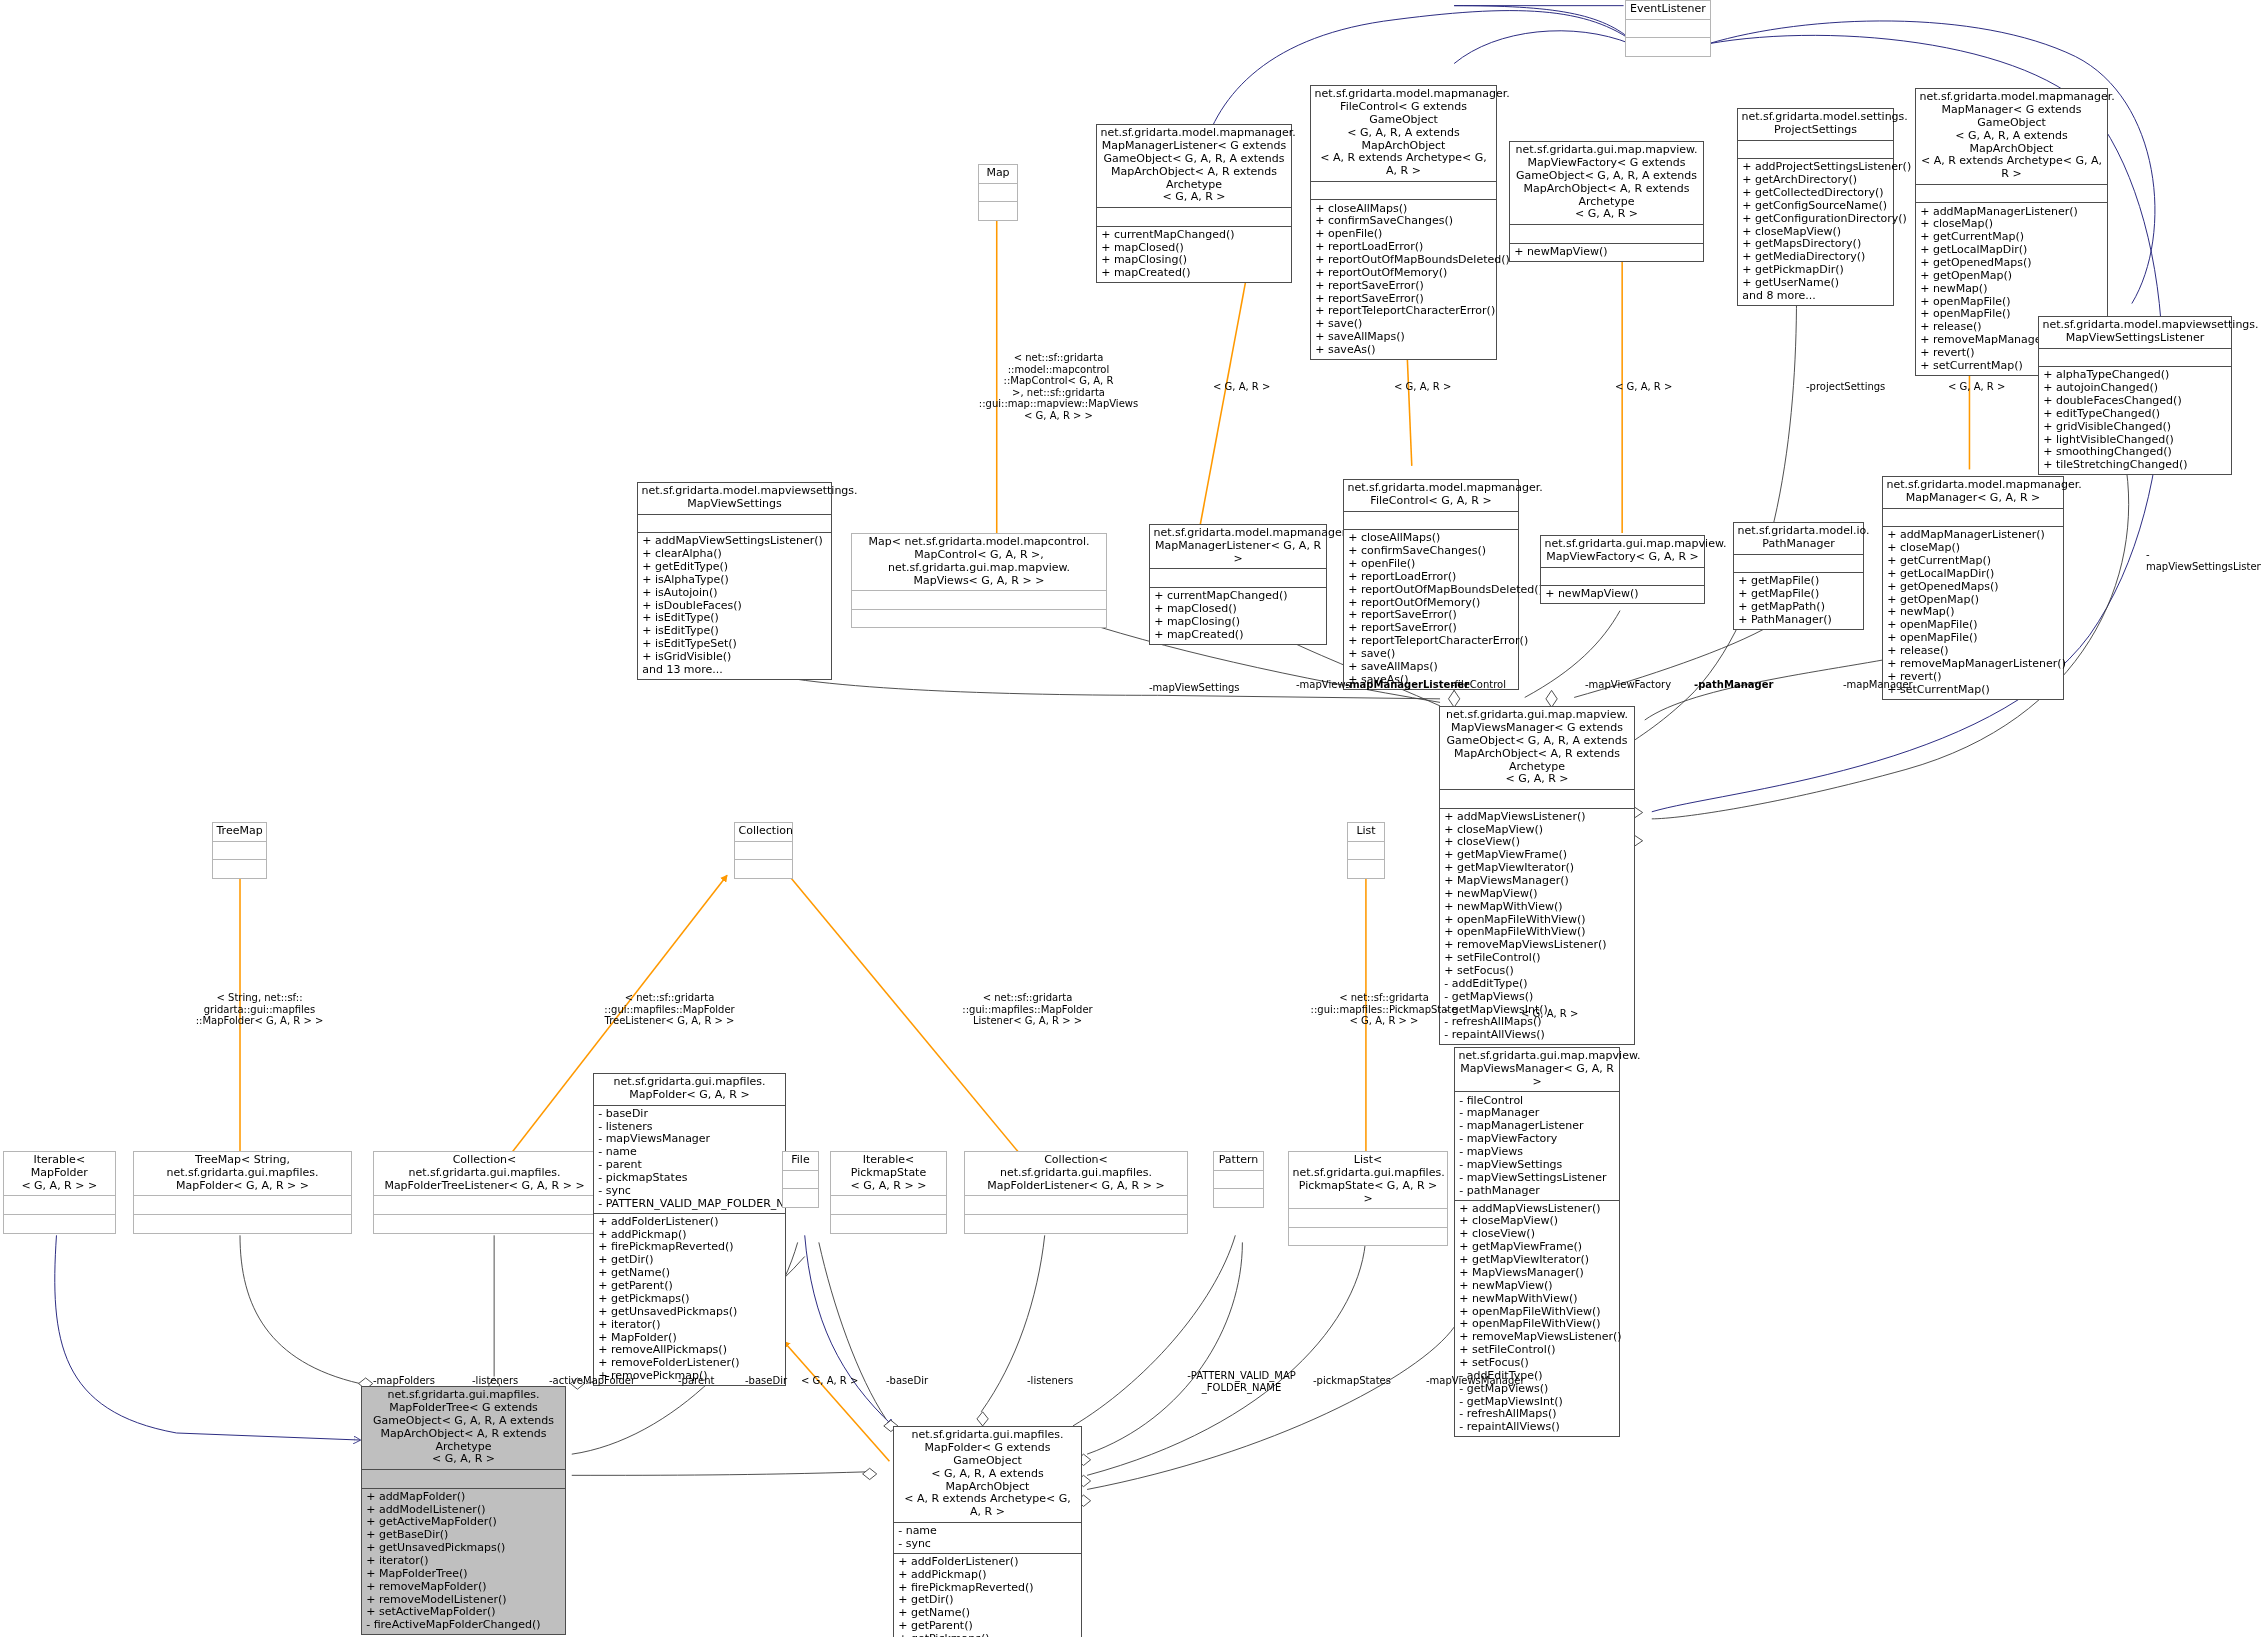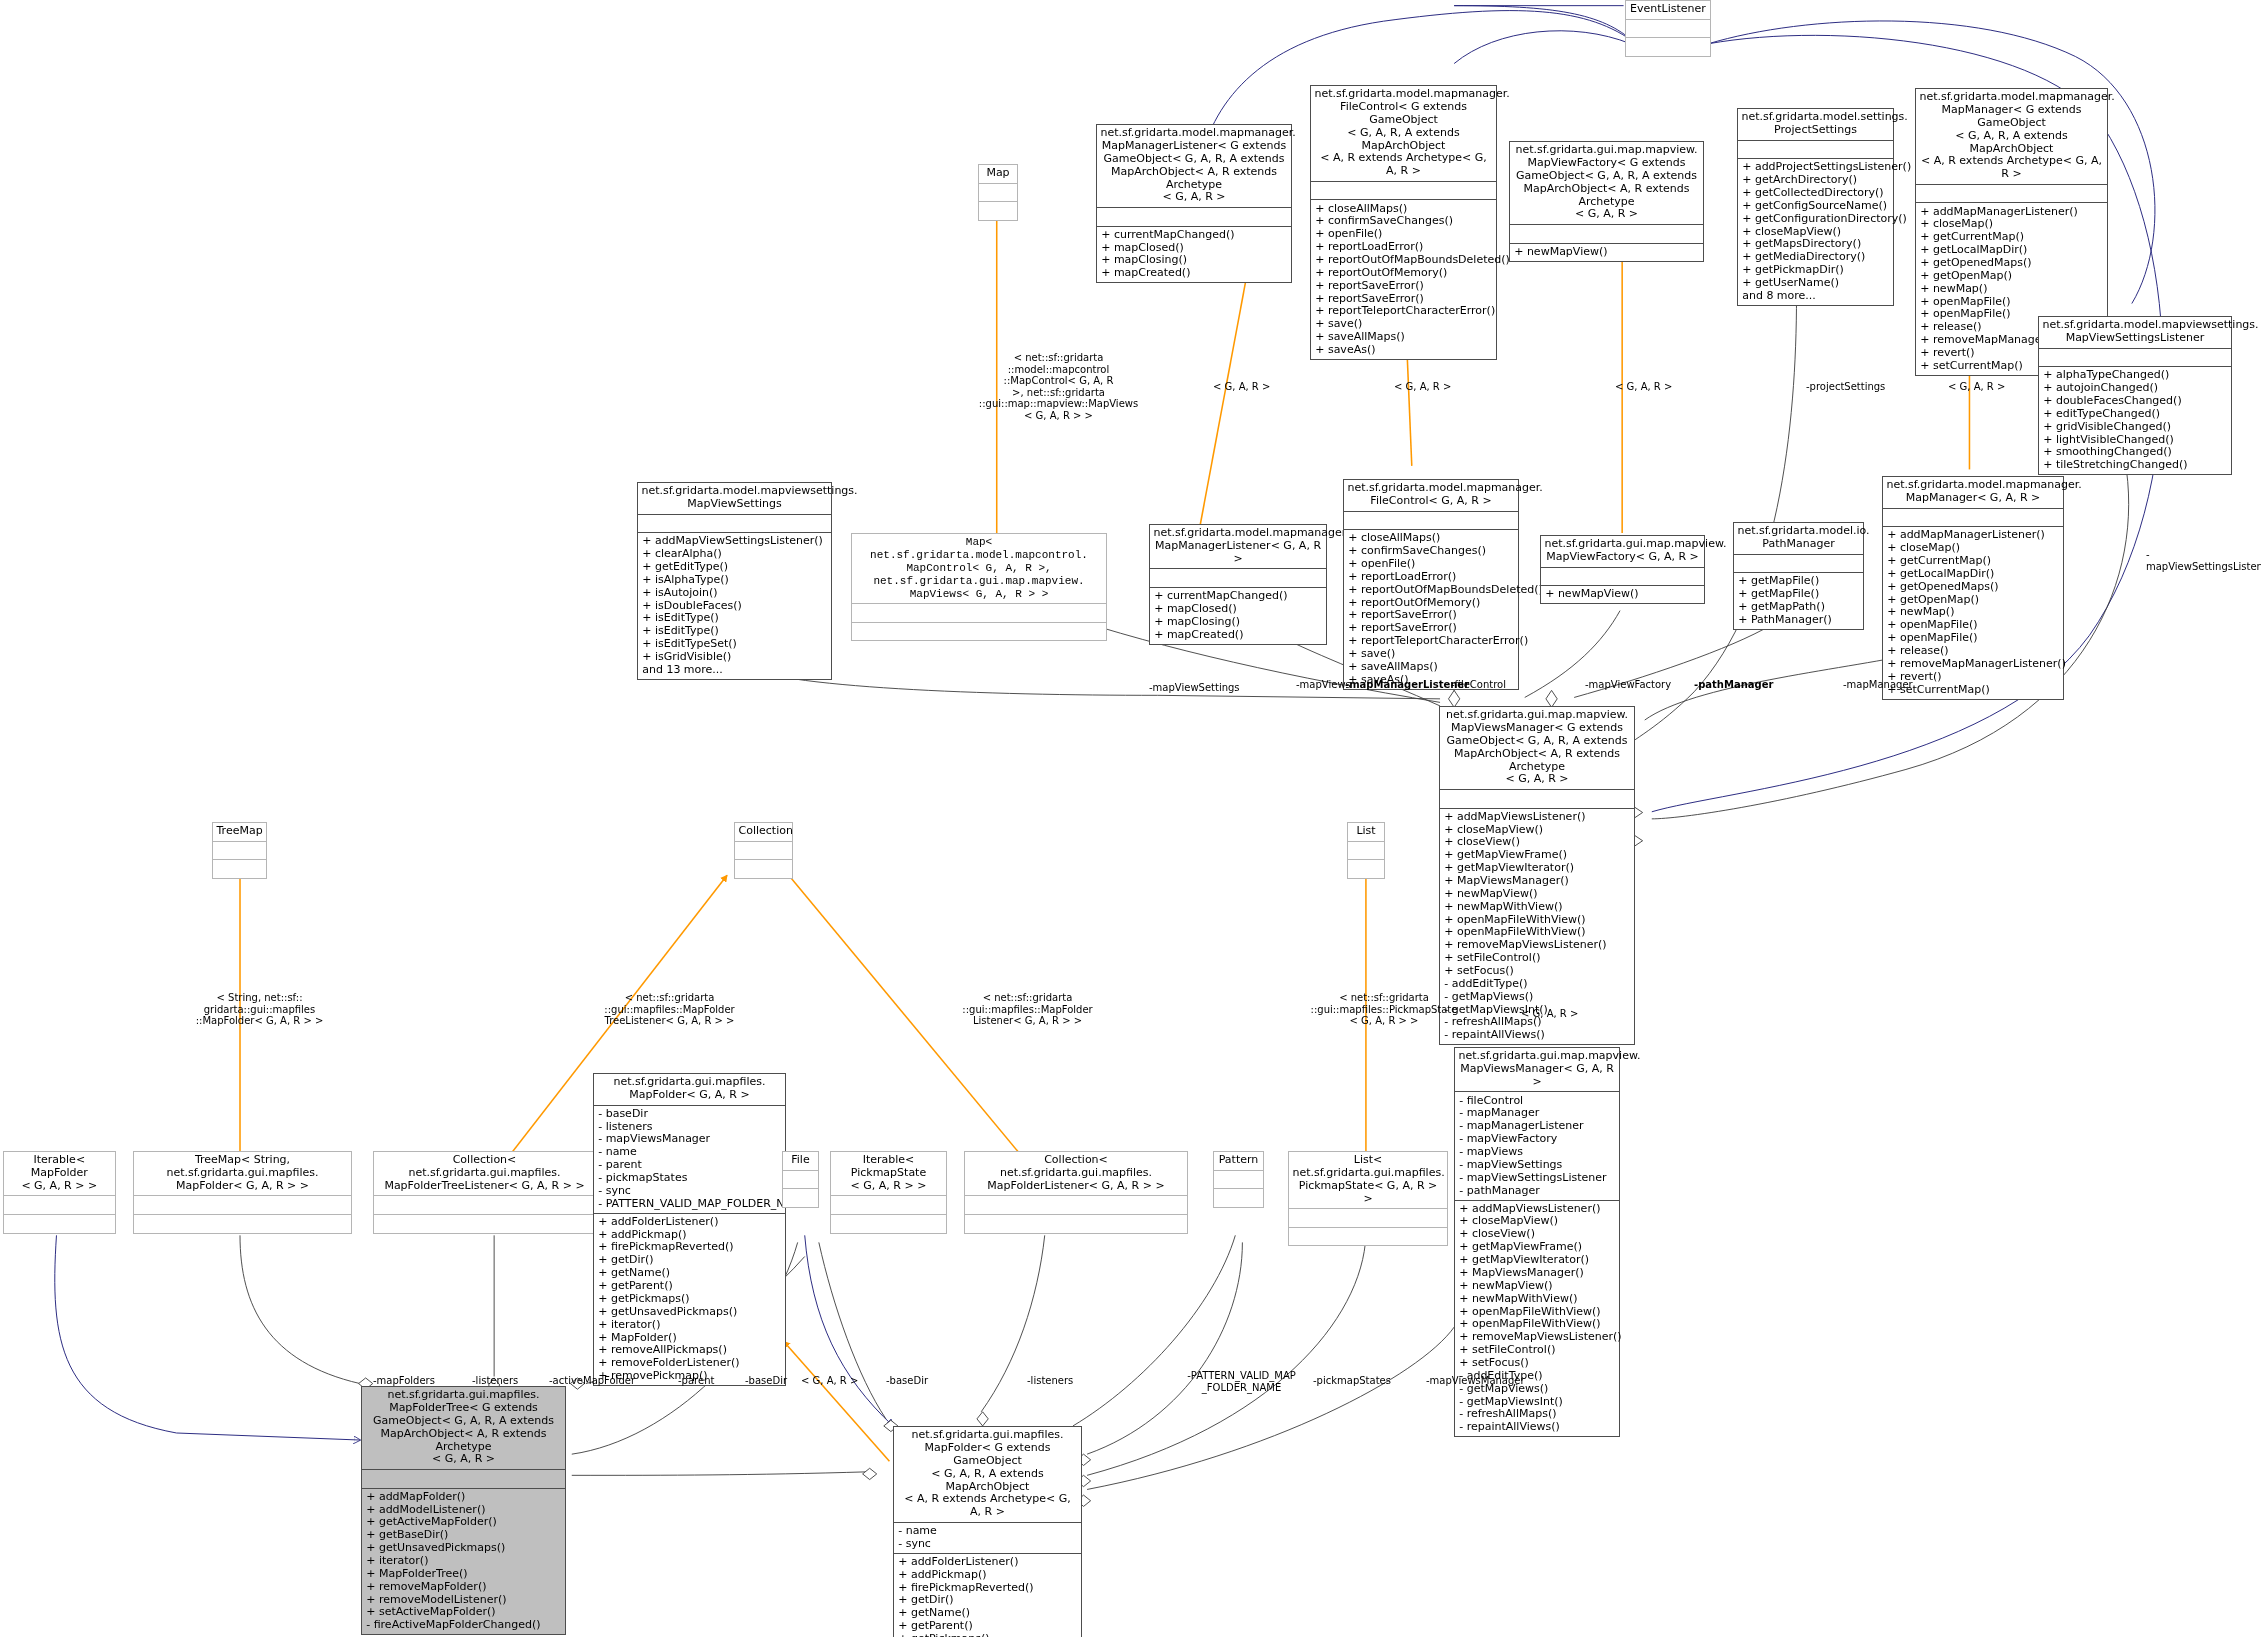--- a/index.html
+++ b/index.html
@@ -329,21 +329,21 @@
         <div>+ isAutojoin()</div>
         <div>+ isDoubleFaces()</div>
         <div>+ isEditType()</div>
         <div>+ isEditType()</div>
         <div>+ isEditTypeSet()</div>
         <div>+ isGridVisible()</div>
         <div>and 13 more...</div>
       </div>
   </div>
 
-  <div class="uml light" style="left:851px; top:533px; width:256px;font-family:Liberation Mono, monospace;">
+  <div class="uml light" style="left:851px; top:533px; width:256px;">
     <div class="title">Map&lt; net.sf.gridarta.model.mapcontrol.
 MapControl&lt; G, A, R &gt;, net.sf.gridarta.gui.map.mapview.
 MapViews&lt; G, A, R &gt; &gt;</div>
     <div class="sep"></div>
     <div class="attrs empty"></div>
     <div class="sep"></div>
     <div class="ops empty"></div>
   </div>
 
   <div class="uml" style="left:1149px; top:524px; width:178px;">

